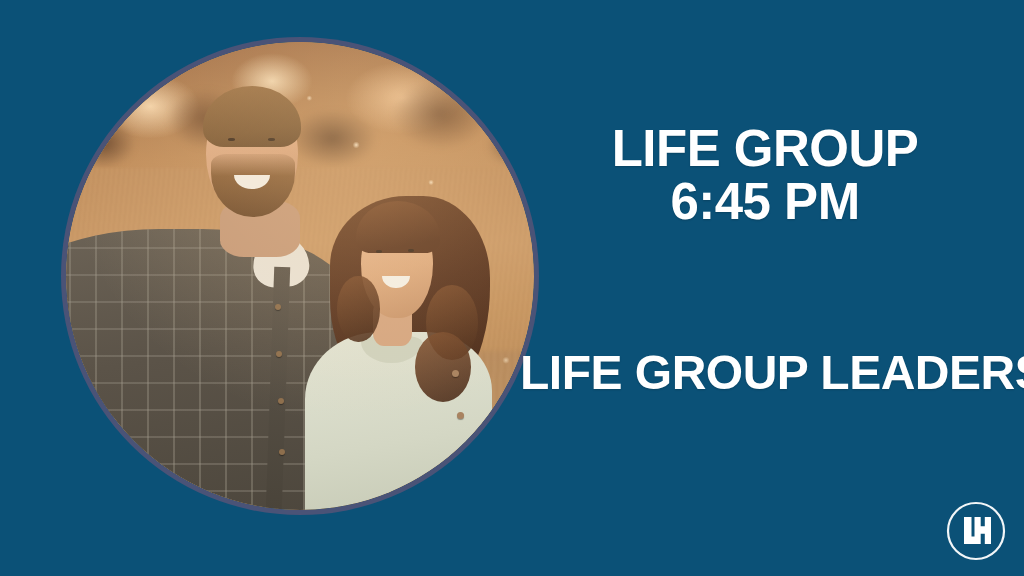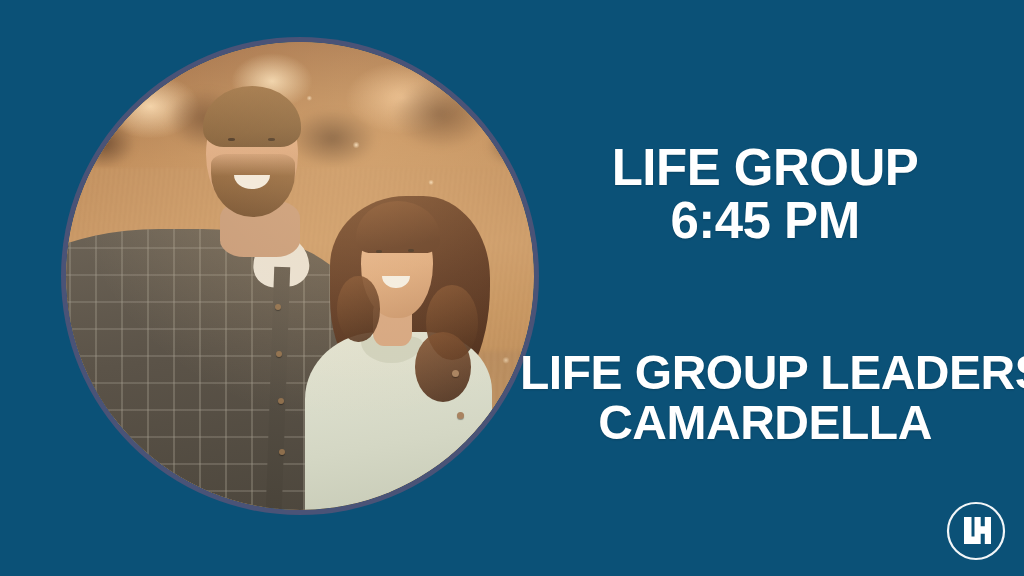--- a/index.html
+++ b/index.html
@@ -311,21 +311,20 @@
     color: #ffffff;
     font-family: "Liberation Sans", sans-serif;
     font-weight: bold;
     letter-spacing: -0.5px;
     line-height: 1.04;
     text-shadow: 0 1px 2px rgba(0,0,0,.18);
   }
   #block-time {
     top: 122px;
     font-size: 51px;
-    margin-top: 19px;
   }
   #block-leaders {
     top: 348px;
     font-size: 48px;
   }
   .headline .ln { display: block; white-space: nowrap; }
 
   
   #logo {
     position: absolute;
@@ -389,21 +388,20 @@
 
   <div id="text-col">
 
     <div class="headline" id="block-time">
       <span class="ln">LIFE GROUP</span>
       <span class="ln">6:45 PM</span>
     </div>
 
     <div class="headline" id="block-leaders">
       <span class="ln">LIFE GROUP LEADERS</span>
-      <span class="ln">CAMARDELLA</span>
     </div>
 
   </div>
 
   <div id="logo">
     <svg width="68" height="68" viewBox="0 0 68 68" aria-hidden="true">
       <circle cx="34" cy="34" r="28" fill="none" stroke="#ffffff" stroke-width="2.2" opacity="0.95"></circle>
 
       <path d="M22 20 h7.5 v19.5 h8.5 v7.5 H22 Z" fill="#ffffff"></path>
 

